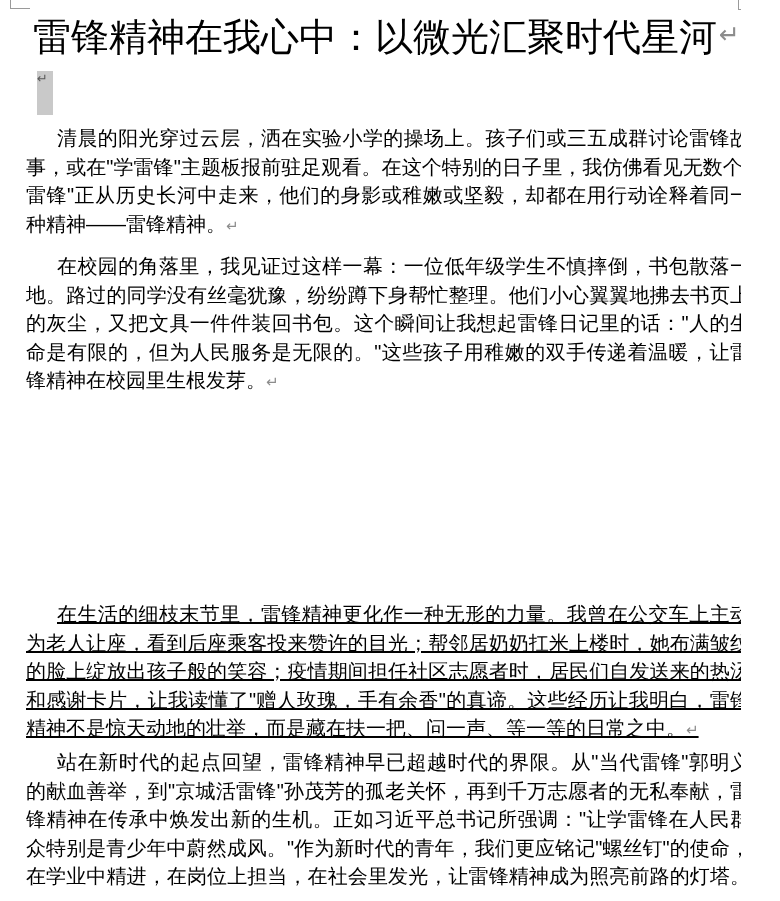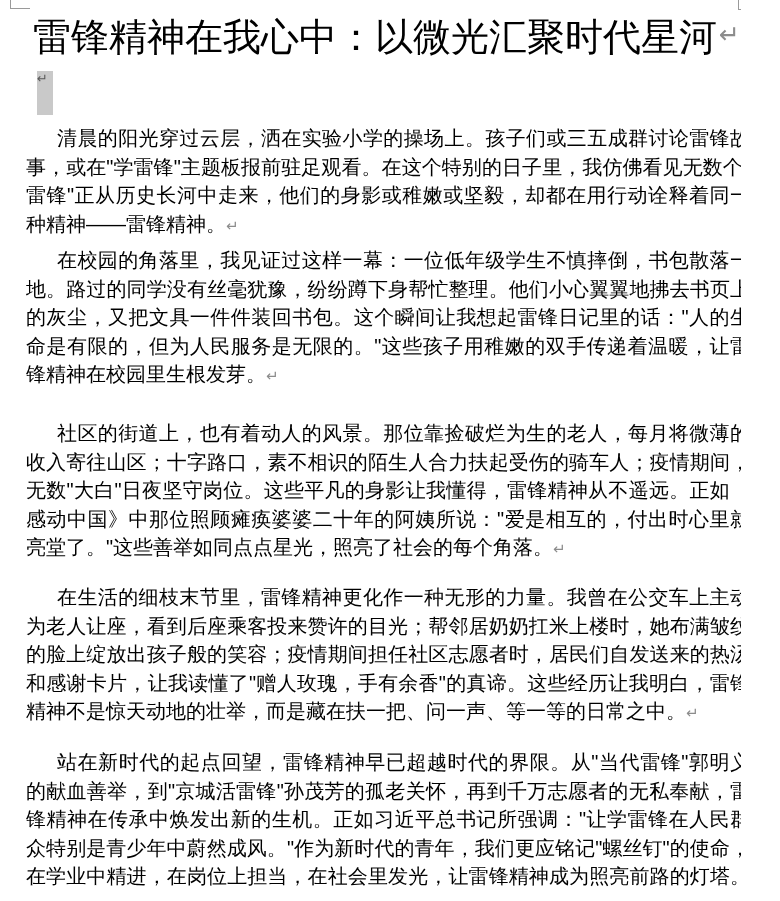--- a/index.html
+++ b/index.html
@@ -60,42 +60,41 @@
     font-size: 20px;
     line-height: 28.5px;
     color: #000000;
     text-indent: 31px;
     text-align: justify;
     word-break: break-all;
     line-break: anywhere;
   }
   .para .pilcrow { font-size: 15px; }
   .p1 { top: 124px; }
-  .p2 { top: 246px; }
+  .p2 { top: 252px; }
   .p3 { top: 419px; }
-  .p4 { top: 583px; }
+  .p4 { top: 600px; text-decoration: underline; }
   .p5 { top: 748px; }
 </style>
 </head>
 <body>
 
 <div class="page">
 
   <div class="crop-mark crop-left"></div>
   <div class="crop-mark crop-right"></div>
 
   <h1 class="title"><span>雷锋精神在我心中：以微光汇聚时代星河</span><span class="pilcrow title-pilcrow">↵</span></h1>
 
   <div class="selected-para">
     <span class="empty-pilcrow">↵</span>
   </div>
 
   <p class="para p1"><span>清晨的阳光穿过云层，洒在实验小学的操场上。孩子们或三五成群讨论雷锋故事，或在"学雷锋"主题板报前驻足观看。在这个特别的日子里，我仿佛看见无数个"雷锋"正从历史长河中走来，他们的身影或稚嫩或坚毅，却都在用行动诠释着同一种精神——雷锋精神。</span><span class="pilcrow">↵</span></p>
 
   <p class="para p2"><span>在校园的角落里，我见证过这样一幕：一位低年级学生不慎摔倒，书包散落一地。路过的同学没有丝毫犹豫，纷纷蹲下身帮忙整理。他们小心翼翼地拂去书页上的灰尘，又把文具一件件装回书包。这个瞬间让我想起雷锋日记里的话："人的生命是有限的，但为人民服务是无限的。"这些孩子用稚嫩的双手传递着温暖，让雷锋精神在校园里生根发芽。</span><span class="pilcrow">↵</span></p>
 
-  <p class="para p3"><span>社区的街道上，也有着动人的风景。那位靠捡破烂为生的老人，每月将微薄的收入寄往山区；十字路口，素不相识的陌生人合力扶起受伤的骑车人；疫情期间，无数"大白"日夜坚守岗位。这些平凡的身影让我懂得，雷锋精神从不遥远。正如《感动中国》中那位照顾瘫痪婆婆二十年的阿姨所说："爱是相互的，付出时心里就亮堂了。"这些善举如同点点星光，照亮了社会的每个角落。</span><span class="pilcrow">↵</span></p>
 
   <p class="para p4"><span>在生活的细枝末节里，雷锋精神更化作一种无形的力量。我曾在公交车上主动为老人让座，看到后座乘客投来赞许的目光；帮邻居奶奶扛米上楼时，她布满皱纹的脸上绽放出孩子般的笑容；疫情期间担任社区志愿者时，居民们自发送来的热汤和感谢卡片，让我读懂了"赠人玫瑰，手有余香"的真谛。这些经历让我明白，雷锋精神不是惊天动地的壮举，而是藏在扶一把、问一声、等一等的日常之中。</span><span class="pilcrow">↵</span></p>
 
   <p class="para p5"><span>站在新时代的起点回望，雷锋精神早已超越时代的界限。从"当代雷锋"郭明义的献血善举，到"京城活雷锋"孙茂芳的孤老关怀，再到千万志愿者的无私奉献，雷锋精神在传承中焕发出新的生机。正如习近平总书记所强调："让学雷锋在人民群众特别是青少年中蔚然成风。"作为新时代的青年，我们更应铭记"螺丝钉"的使命，在学业中精进，在岗位上担当，在社会里发光，让雷锋精神成为照亮前路的灯塔。</span><span class="pilcrow">↵</span></p>
 
 </div>
 
 </body></html>

